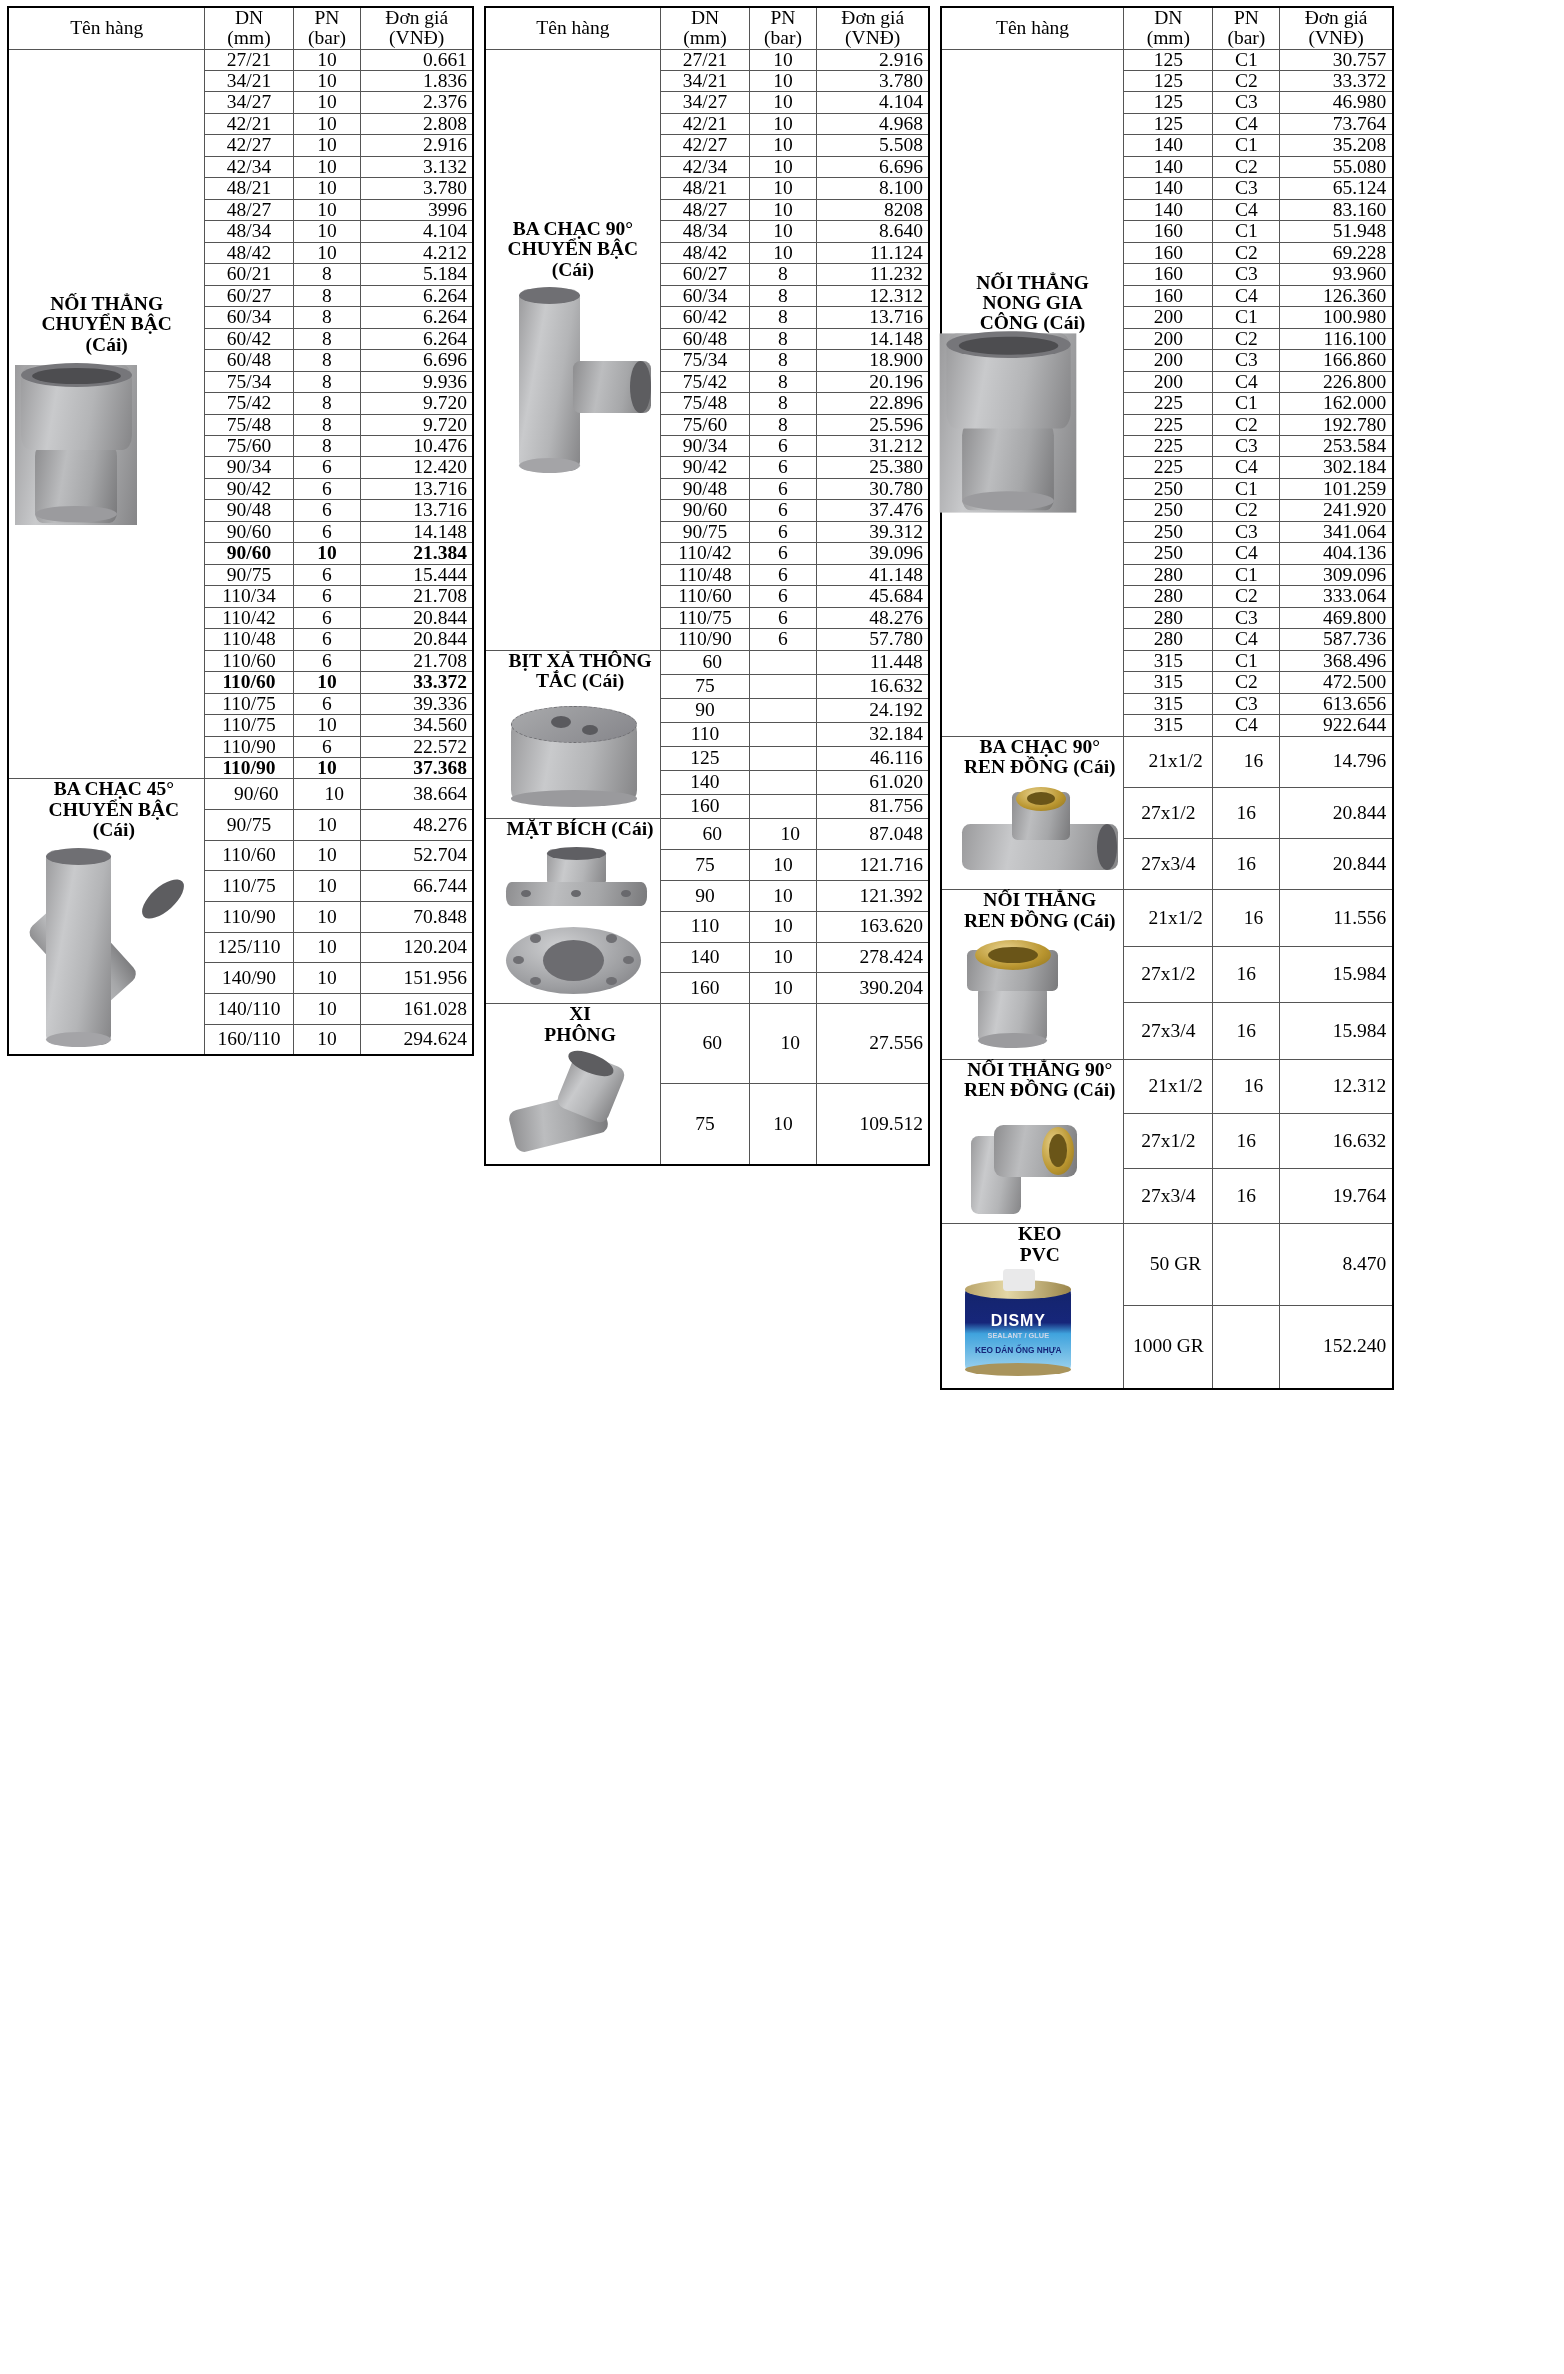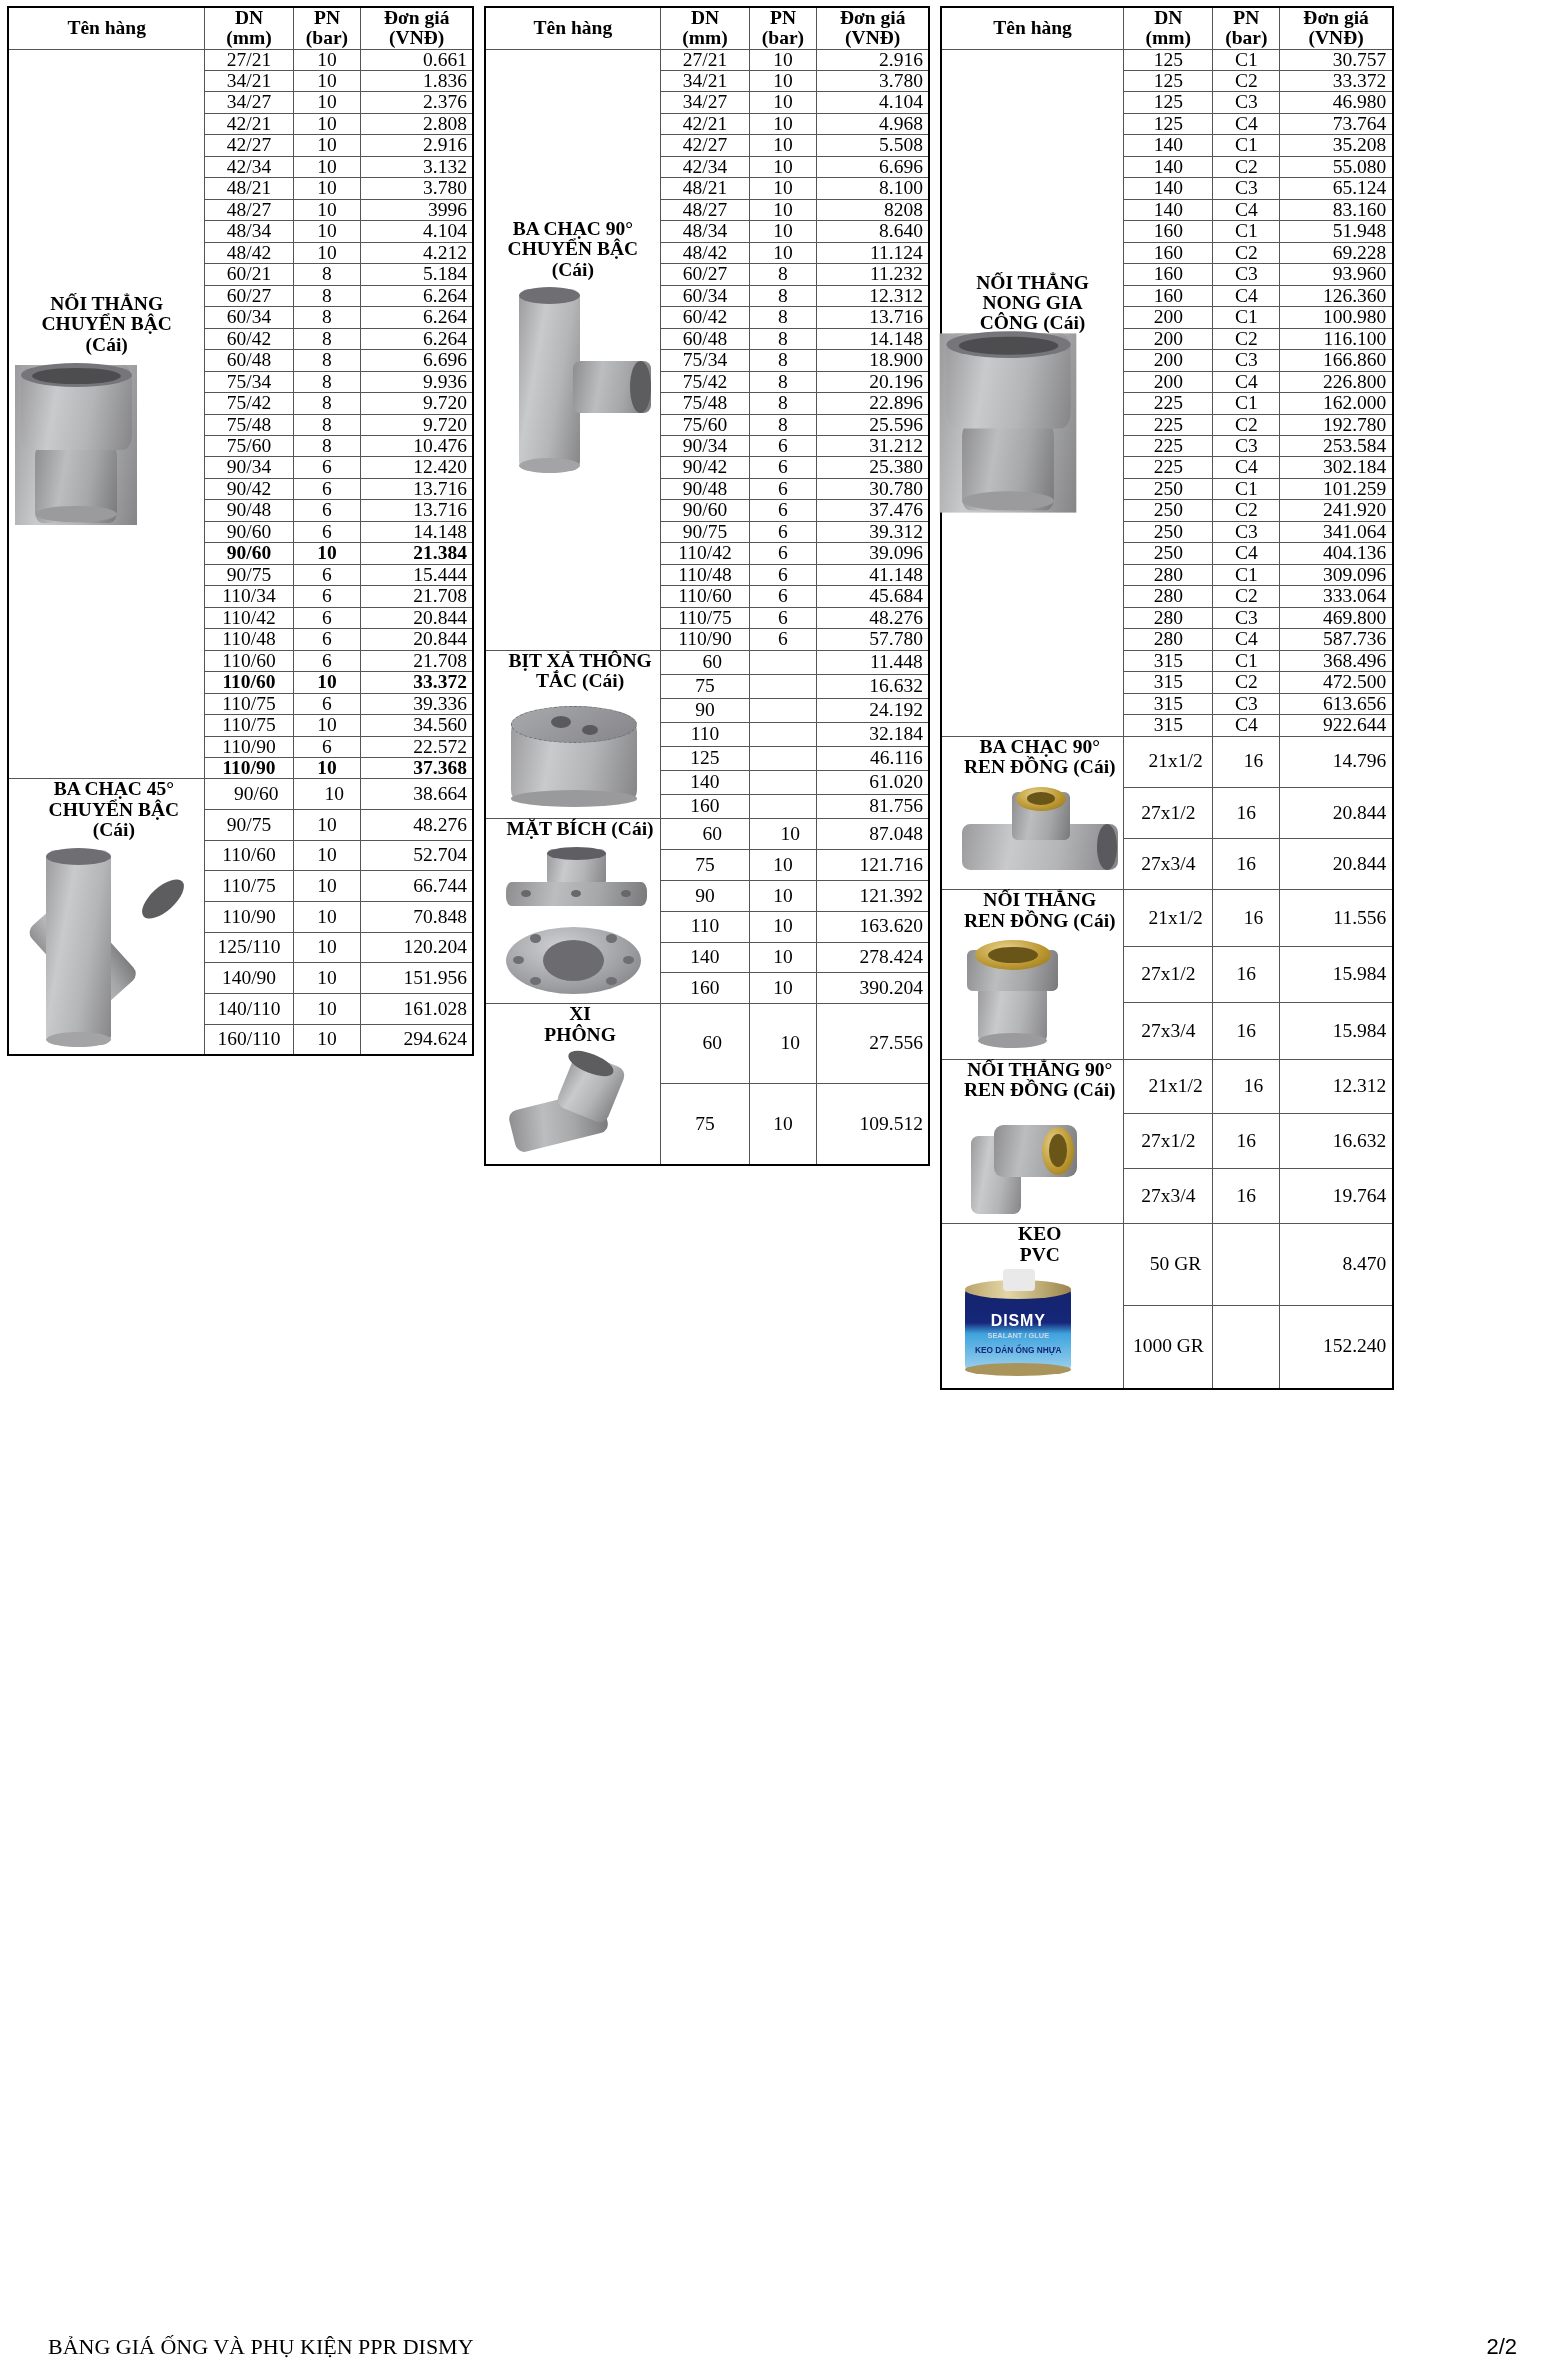--- a/index.html
+++ b/index.html
@@ -31,21 +31,21 @@
     border:0.9px solid #555;
     padding:0 5.6px;
     font-size:19.5px;
     line-height:1.05;
     vertical-align:middle;
     background:#fff;
   }
   thead th{
     border:0.9px solid #000;
     border-bottom:2.8px solid #000;
-    font-weight:bold;
+    font-weight:normal;
     text-align:center;
     font-size:21.3px;
     padding:6.5px 3.7px;
     line-height:1.12;
   }
   td.nm{ text-align:center; }
   td.pn{ text-align:center; }
   td.pr{ text-align:right; padding-right:8.3px;}
   td.b{ font-weight:bold; }
   tr.grp td{ border-top:1.9px solid #000;padding-left:20px; }
@@ -1053,18 +1053,14 @@
           </tr>
           <tr>
             <td class="nm">1000 GR</td>
             <td class="pn"></td>
             <td class="pr">152.240</td>
           </tr>
         </tbody>
       </table>
     </div>
 
-  <div class="footer">
-    <div>BẢNG GIÁ ỐNG VÀ PHỤ KIỆN PPR DISMY</div>
-    <div class="pg">2/2</div>
-  </div>
 </div>
 
 
 </body></html>

